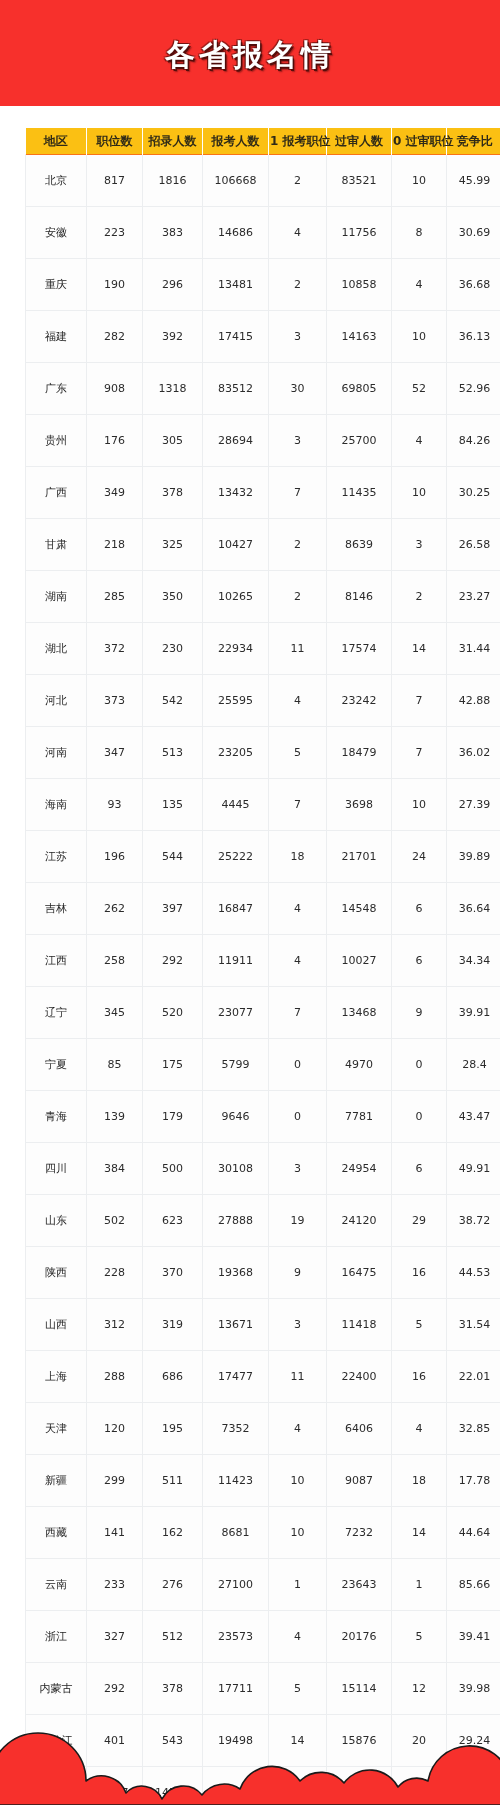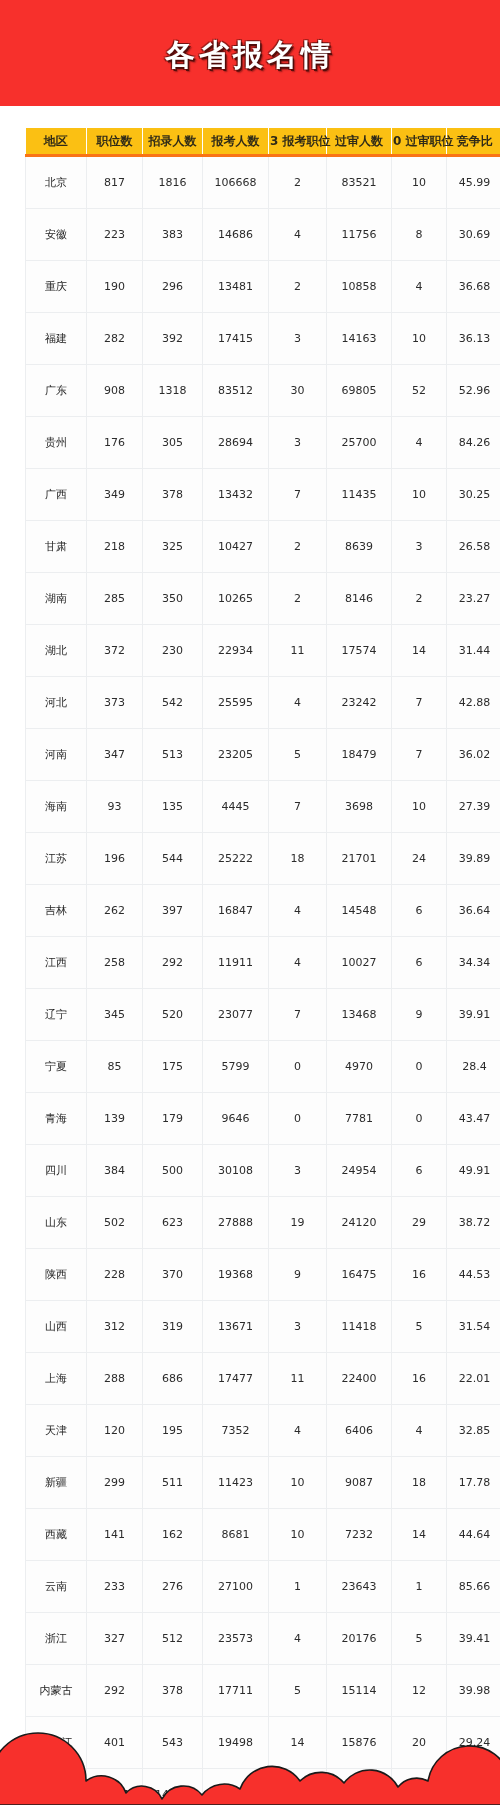--- a/index.html
+++ b/index.html
@@ -96,21 +96,21 @@
     border-bottom: 1px solid #eceef0;
     border-right: 1px solid #eceef0;
     background: #fdfdfd;
     font-family: "DejaVu Sans", "Liberation Sans", sans-serif;
     white-space: nowrap;
   }
   table.reg-table tbody td:first-child {
     border-left: 1px solid #eceef0;
   }
   table.reg-table tbody tr:first-child td {
-    border-top: 3px solid #f97316;
+    border-top: 1px solid #f97316;
   }
   table.reg-table tbody td.region {
     color: #1f1f1f;
     font-size: 11px;
   }
   table.reg-table tbody tr.total-row td {
     font-weight: normal;
   }
 
   
@@ -142,21 +142,21 @@
         <col class="c5">
         <col class="c6">
         <col class="c7">
     </colgroup>
     <thead>
       <tr>
         <th>地区</th>
         <th>职位数</th>
         <th>招录人数</th>
         <th>报考人数</th>
-        <th>3 报考职位</th>
+        <th>1 报考职位</th>
         <th>过审人数</th>
         <th>0 过审职位</th>
         <th>竞争比</th>
       </tr>
     </thead>
     <tbody id="table-body">
         <tr>
           <td class="region">北京</td>
           <td>817</td>
           <td>1816</td>

